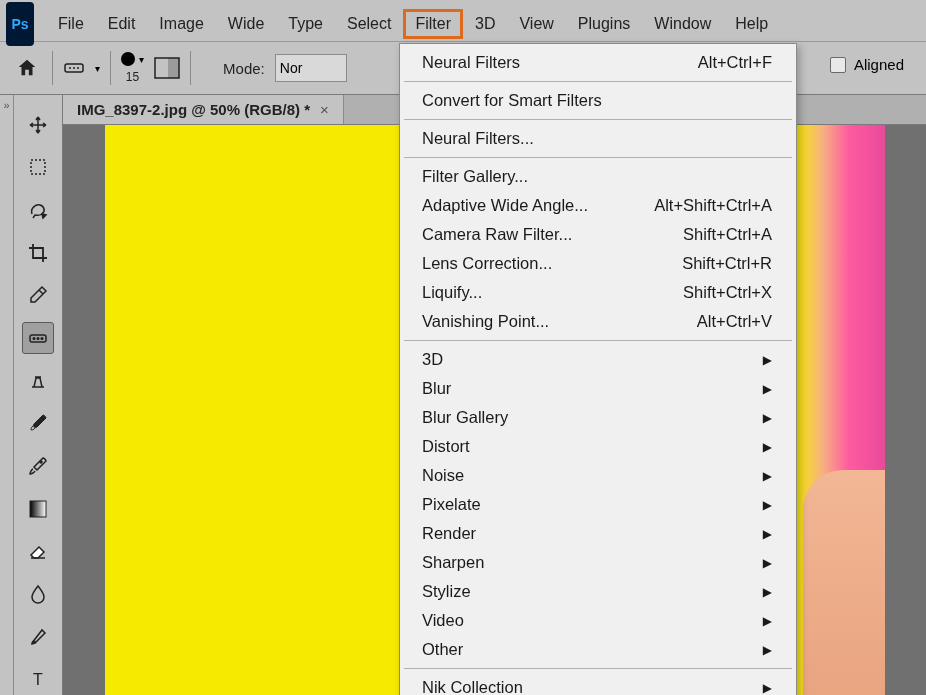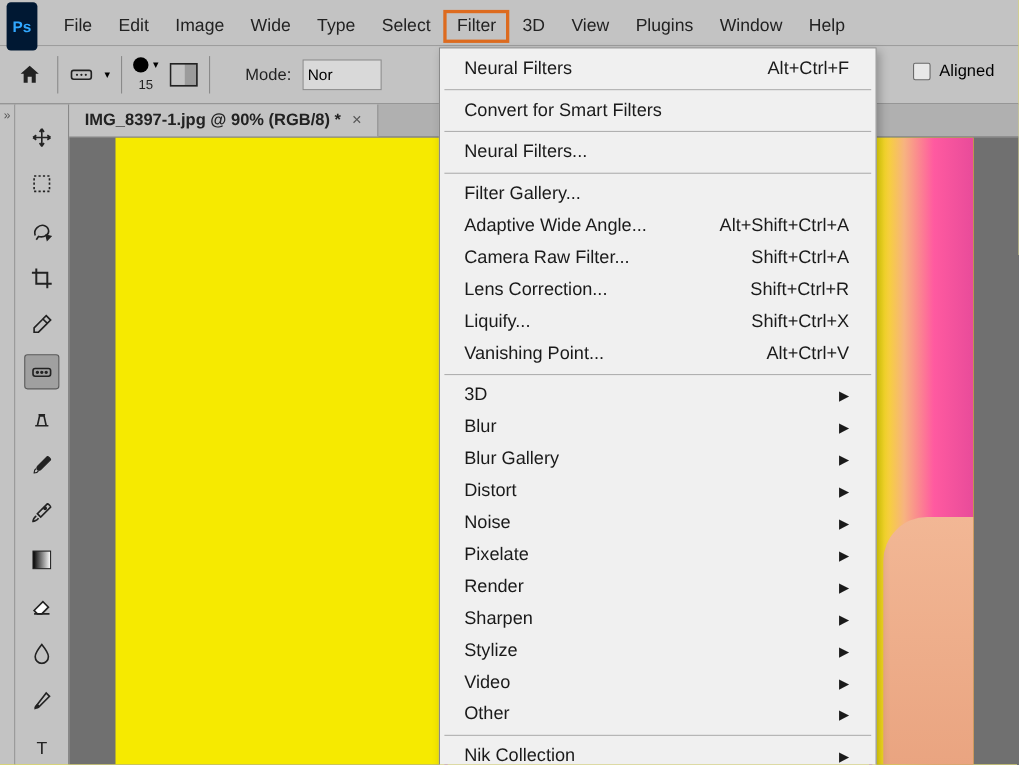--- a/index.html
+++ b/index.html
@@ -194,21 +194,21 @@
       </div>
       <div class="tool">
         <svg width="18" height="18" viewBox="0 0 18 18" fill="#222">
           <text x="9" y="15" text-anchor="middle" font-size="16" font-family="serif">T</text>
         </svg>
       </div>
     </div>
   <div class="doc-area">
     <div class="doc-tabs">
       <div class="doc-tab">
-        <span>IMG_8397-1.jpg @ 90% (RGB/8) *</span>
+        <span>IMG_8397-2.jpg @ 50% (RGB/8) *</span>
         <span class="close">×</span>
       </div>
     </div>
     <div class="canvas-wrap">
       <div class="canvas">
         <div class="photo-edge"></div>
         <div class="photo-skin"></div>
       </div>
     </div>
   </div>

